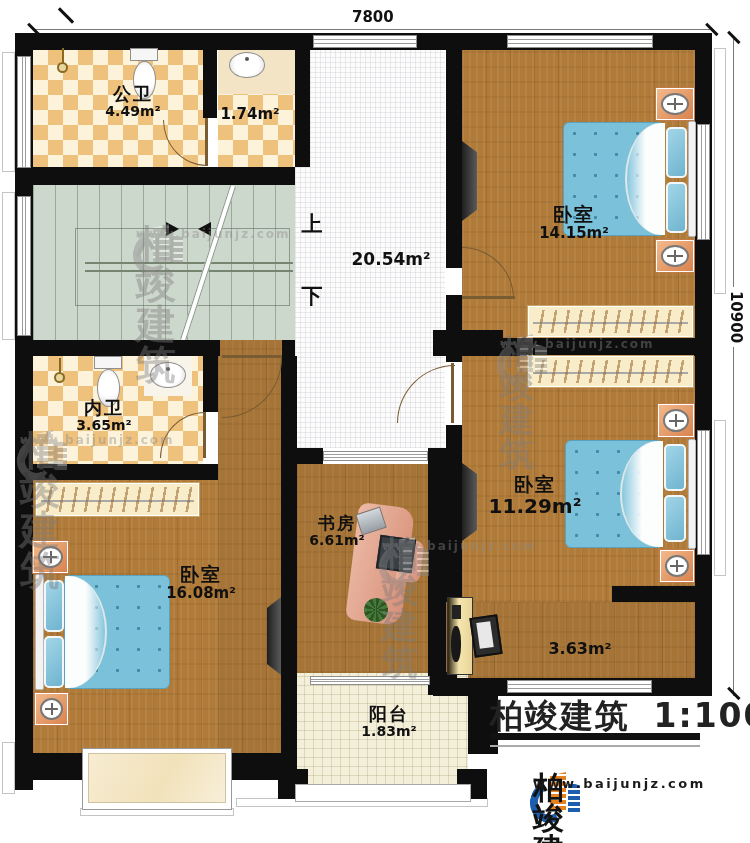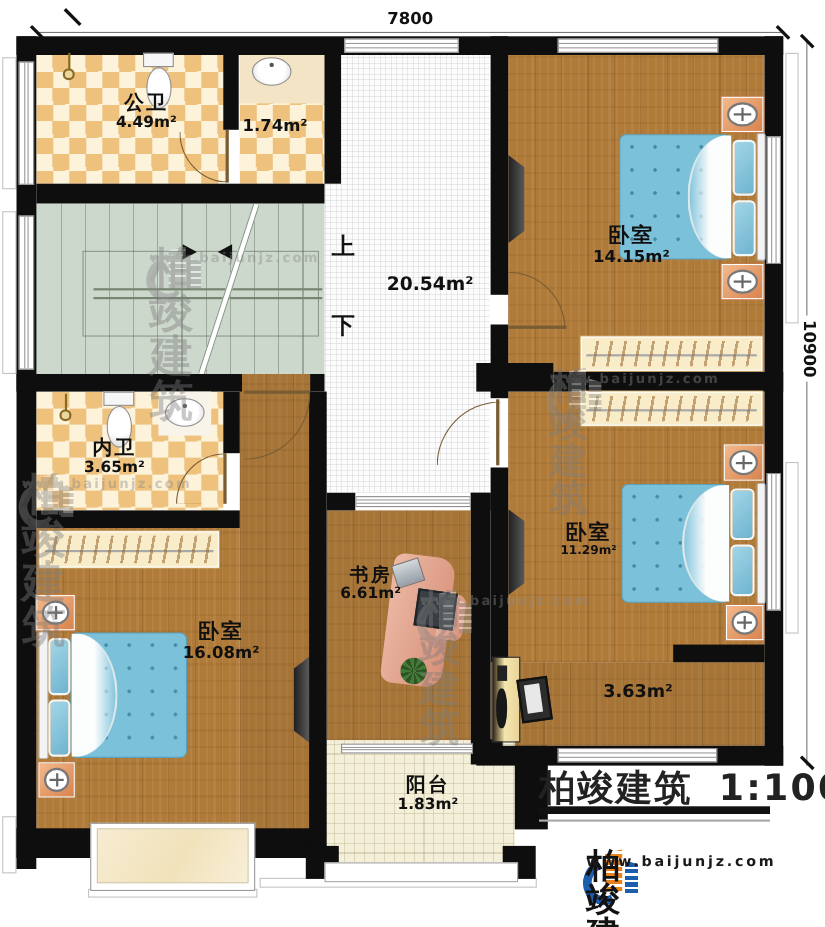--- a/index.html
+++ b/index.html
@@ -235,32 +235,32 @@
   <div class="rlabel" style="left:574px;top:204px;">
     <span class="nm" style="font-size:19px;">卧室</span>
     <span class="ar" style="font-size:15px;">14.15m²</span>
   </div>
   <div class="rlabel" style="left:104px;top:398px;">
     <span class="nm">内卫</span>
     <span class="ar">3.65m²</span>
   </div>
   <div class="rlabel" style="left:535px;top:474px;">
     <span class="nm" style="font-size:19px;">卧室</span>
-    <span class="ar" style="font-size:11px;">11.29m²</span>
+    <span class="ar" style="font-size:20px;">11.29m²</span>
   </div>
   <div class="rlabel" style="left:201px;top:564px;">
     <span class="nm" style="font-size:19px;">卧室</span>
     <span class="ar" style="font-size:15px;">16.08m²</span>
   </div>
   <div class="rlabel" style="left:337px;top:514px;">
     <span class="nm" style="font-size:17px;">书房</span>
     <span class="ar">6.61m²</span>
   </div>
   <div class="rlabel" style="left:580px;top:620px;">
-    <span class="ar" style="font-size:16px;">3.63m²</span>
+    <span class="ar" style="font-size:16px;margin-top:20px;">3.63m²</span>
   </div>
   <div class="rlabel" style="left:389px;top:704px;">
     <span class="nm">阳台</span>
     <span class="ar">1.83m²</span>
   </div>
 
   <div class="dimline" style="left:33px;top:29px;width:679px;height:1px;"></div>
   <div class="tick" style="left:26px;top:28px;"></div>
   <div class="tick" style="left:704px;top:28px;"></div>
   <div class="tick" style="left:56px;top:14px;width:20px;height:3px;"></div>

